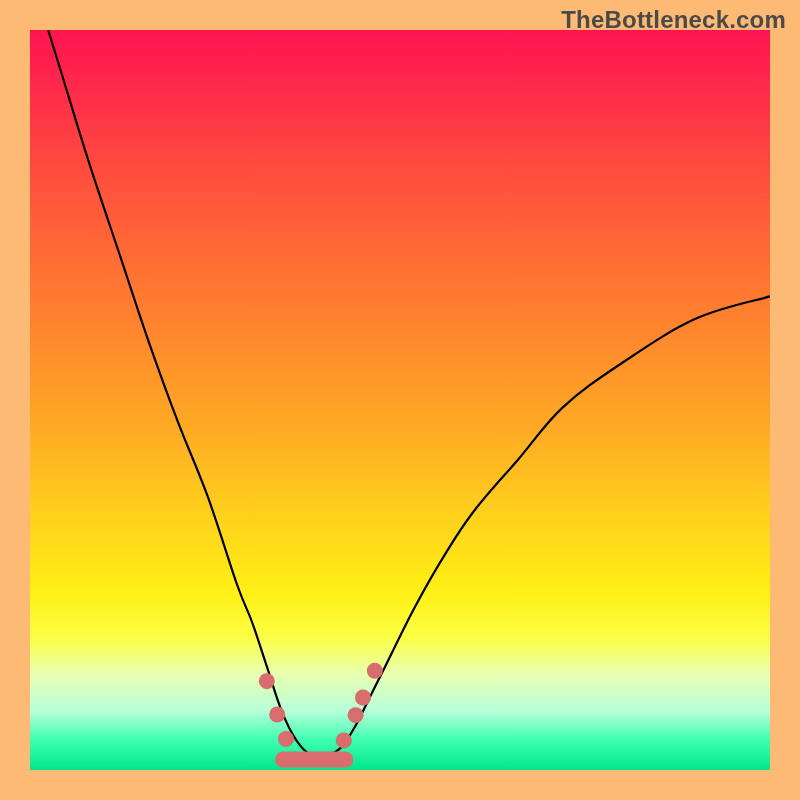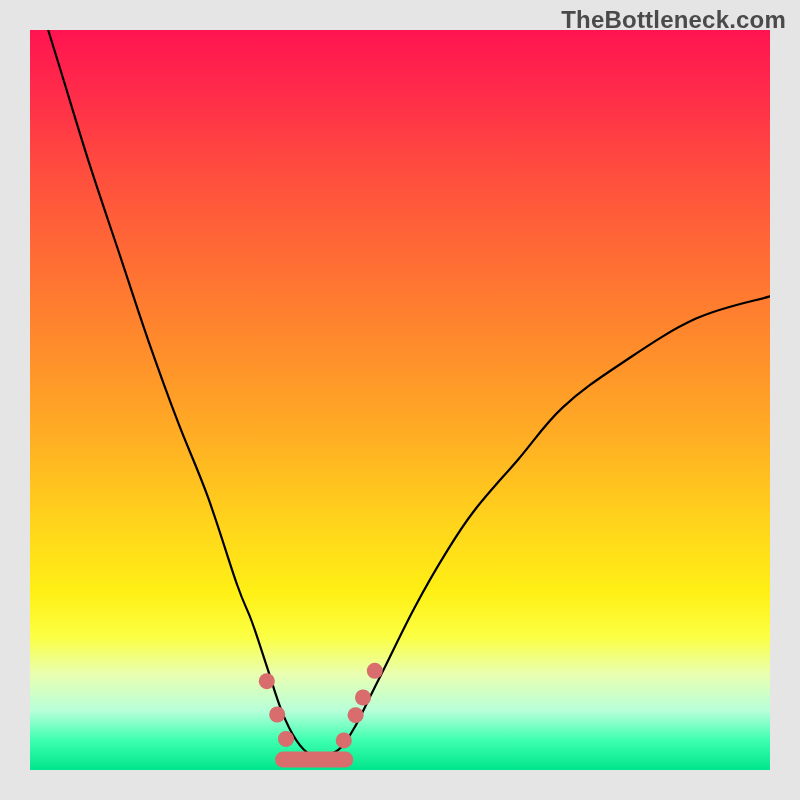--- a/index.html
+++ b/index.html
@@ -8,21 +8,21 @@
     width: 800px;
     height: 800px;
     overflow: hidden;
     background: #000;
     font-family: Arial, Helvetica, sans-serif;
   }
   .stage {
     position: relative;
     width: 800px;
     height: 800px;
-    background: #e5e5e5;
+    background: #fdba74;
   }
   .watermark {
     position: absolute;
     top: 6px;
     right: 14px;
     color: #4a4a4a;
     font-size: 24px;
     font-weight: 600;
     letter-spacing: 0.2px;
     z-index: 50;

